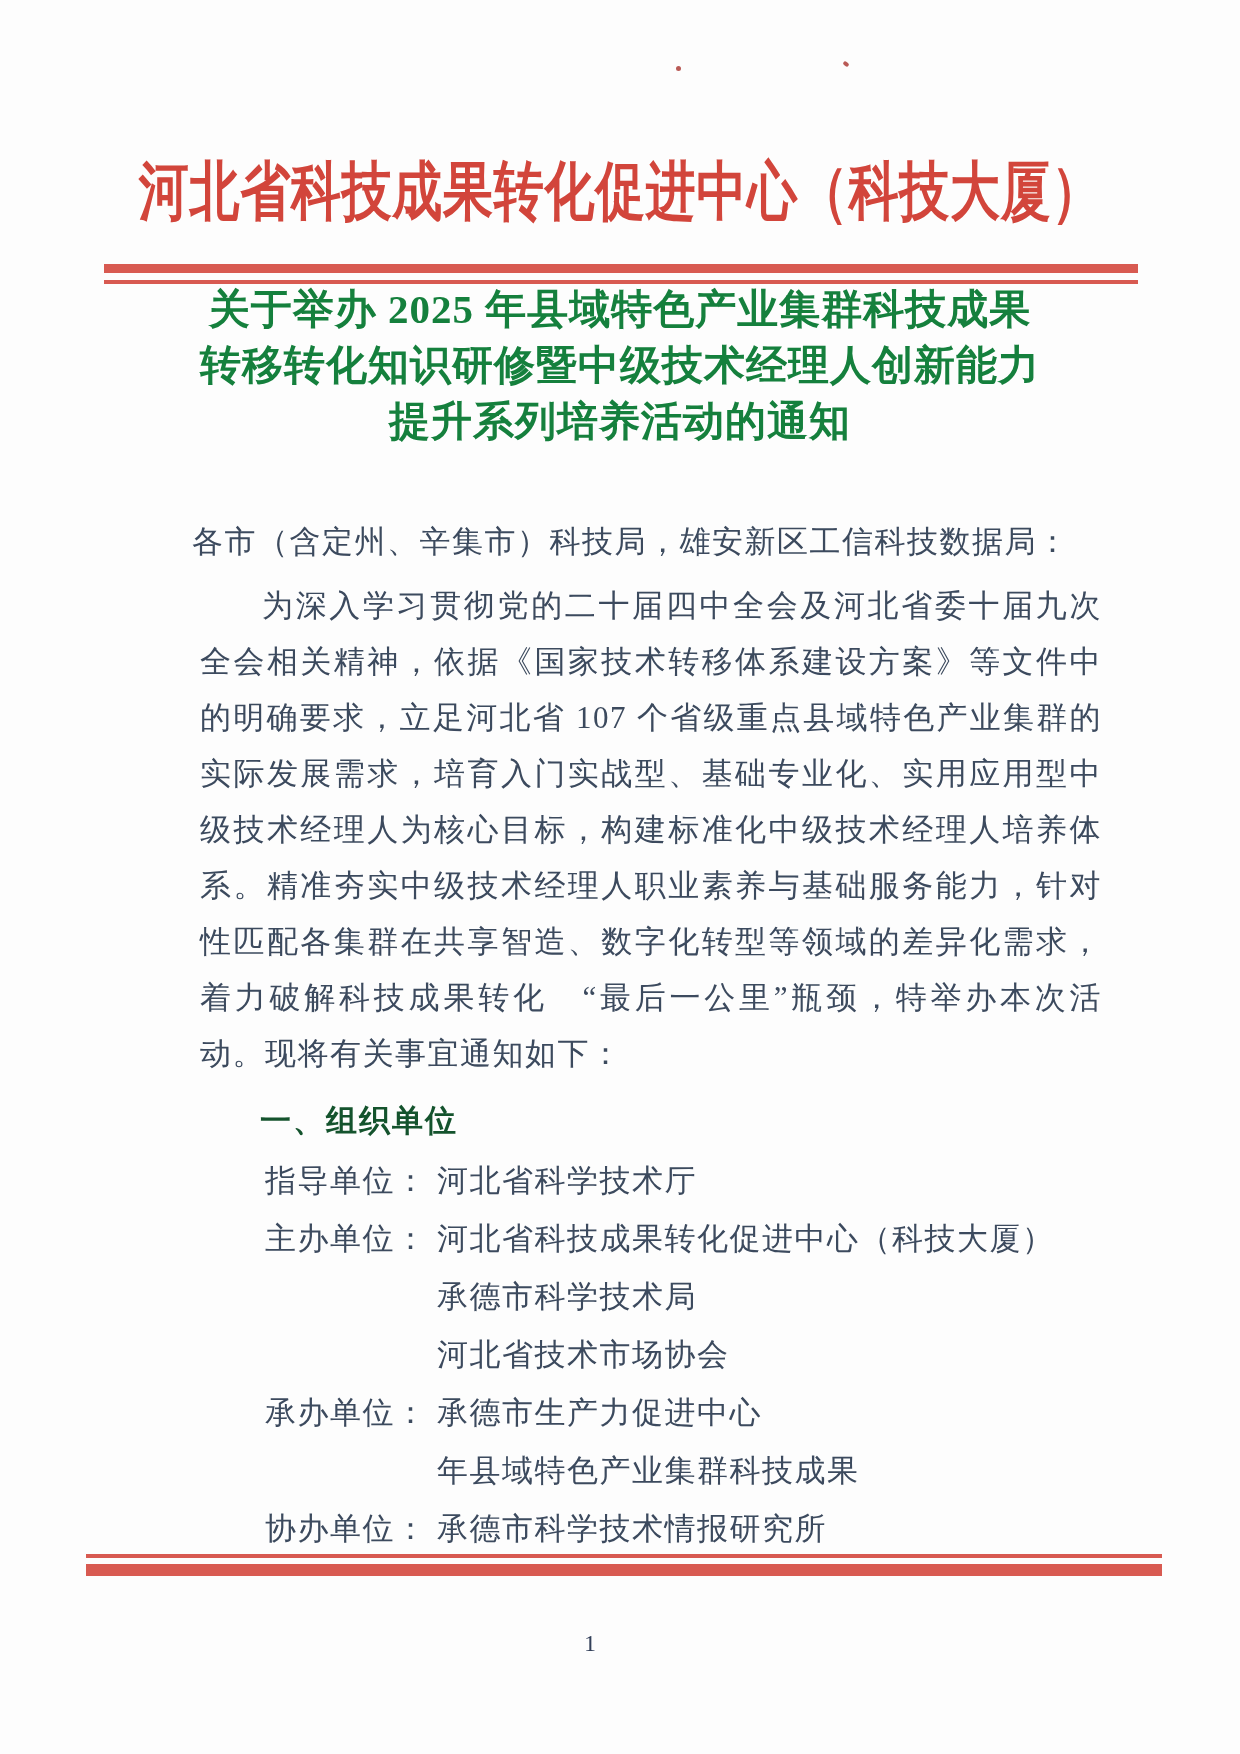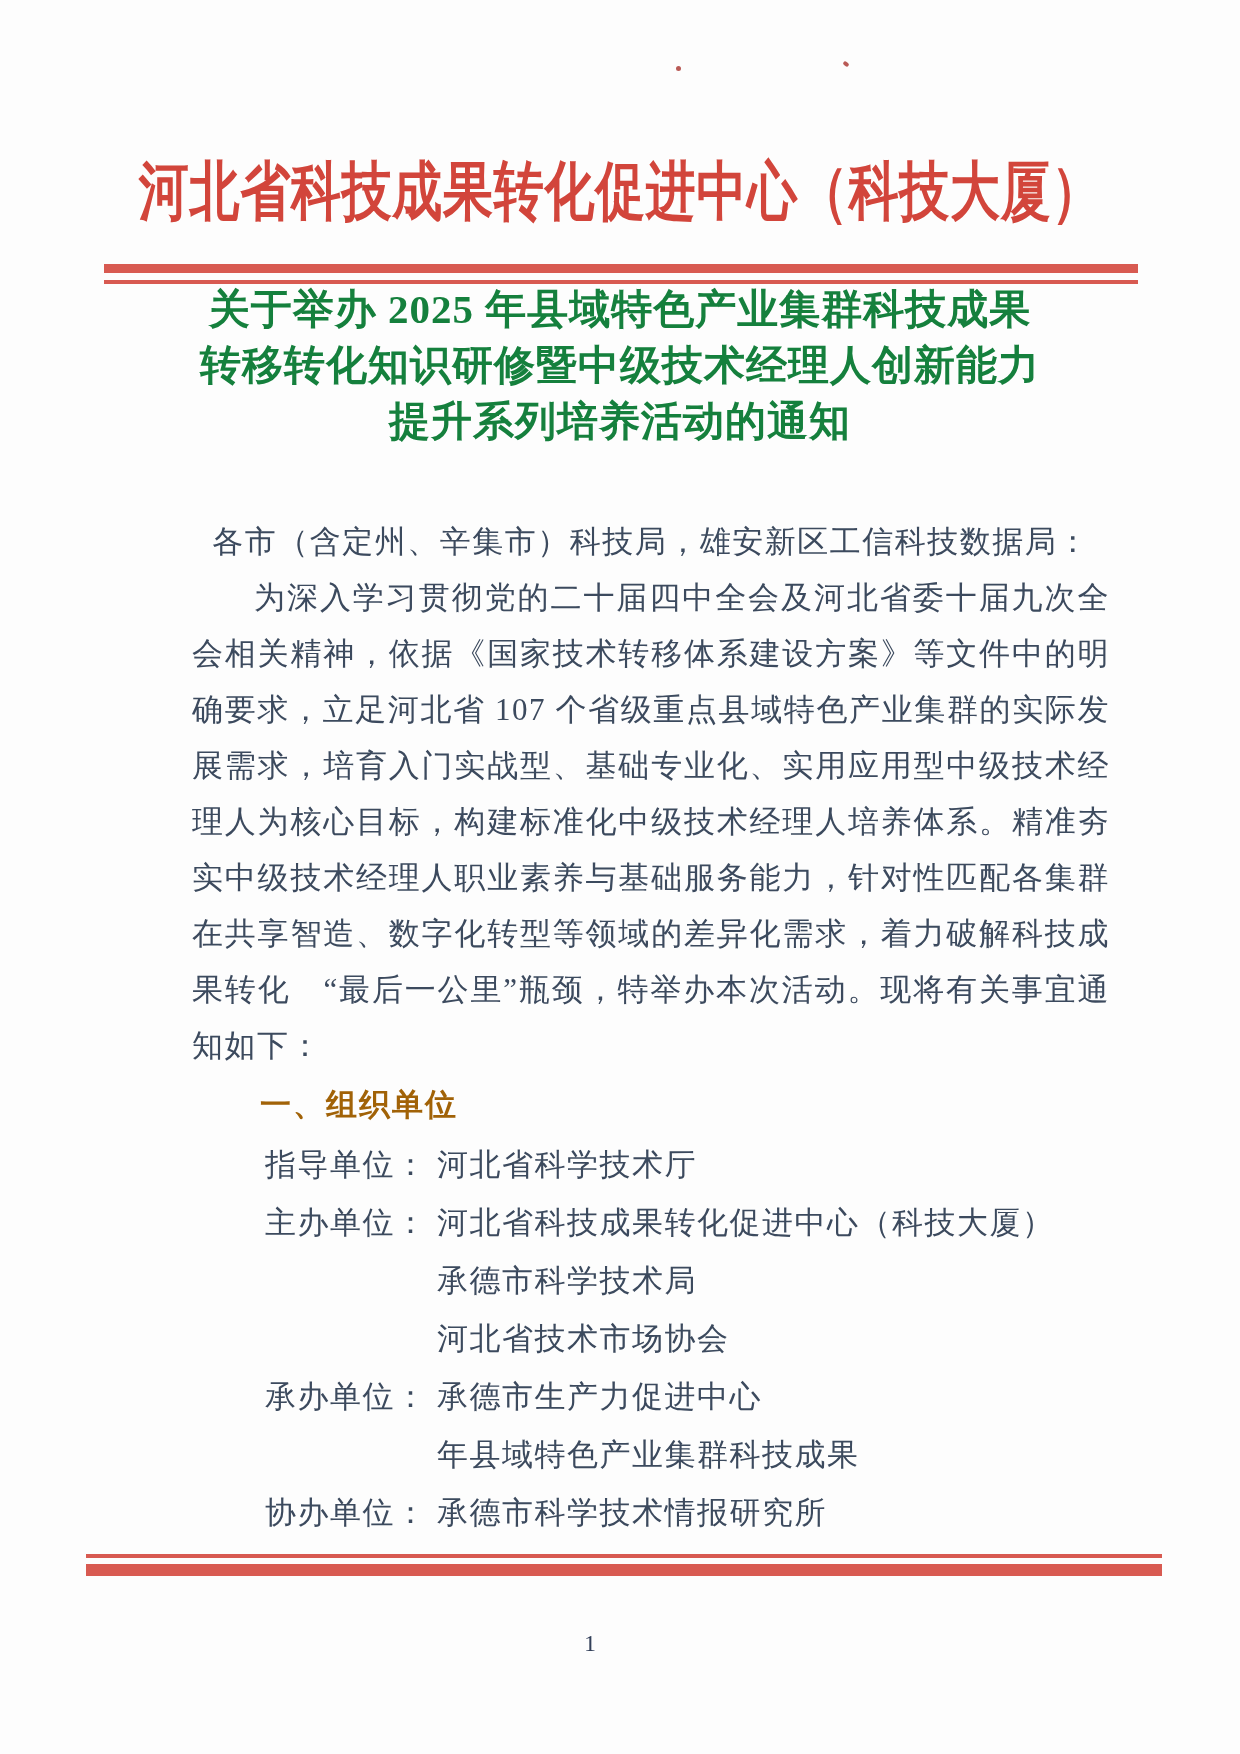--- a/index.html
+++ b/index.html
@@ -46,32 +46,32 @@
     letter-spacing:1px;
   }
   
   .body-block{
     position:absolute;top:514px;left:192px;width:918px;
     font-size:31px;
     line-height:56px;
     color:#3c4a5e;
     letter-spacing:1.5px;
   }
-  .salutation{text-align:center;}
+  .salutation{text-align:left;}
   .main-para{
     text-align:justify;
     text-indent:2em;
-    margin:0;
+    margin:8px;
   }
   .section-heading{
     font-family:"Liberation Sans","DejaVu Sans",sans-serif;
     font-weight:bold;
     font-size:31px;
     line-height:62px;
-    color:#a16207;
+    color:#14532d;
     padding-left:68px;
     letter-spacing:2px;
   }
   .org-row{
     line-height:58px;
     padding-left:73px;
     white-space:nowrap;
   }
   .org-label{
     display:inline-block;

